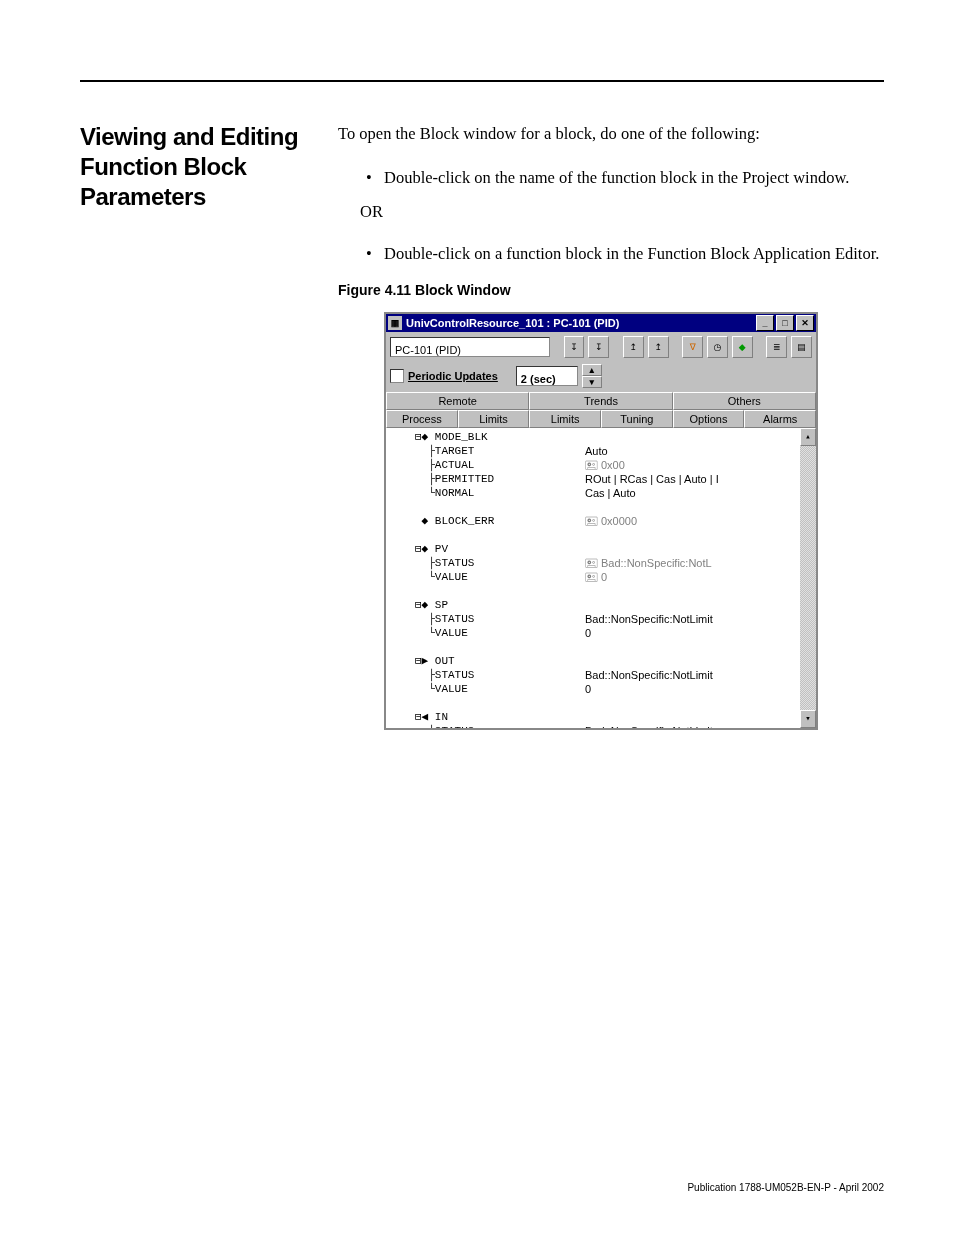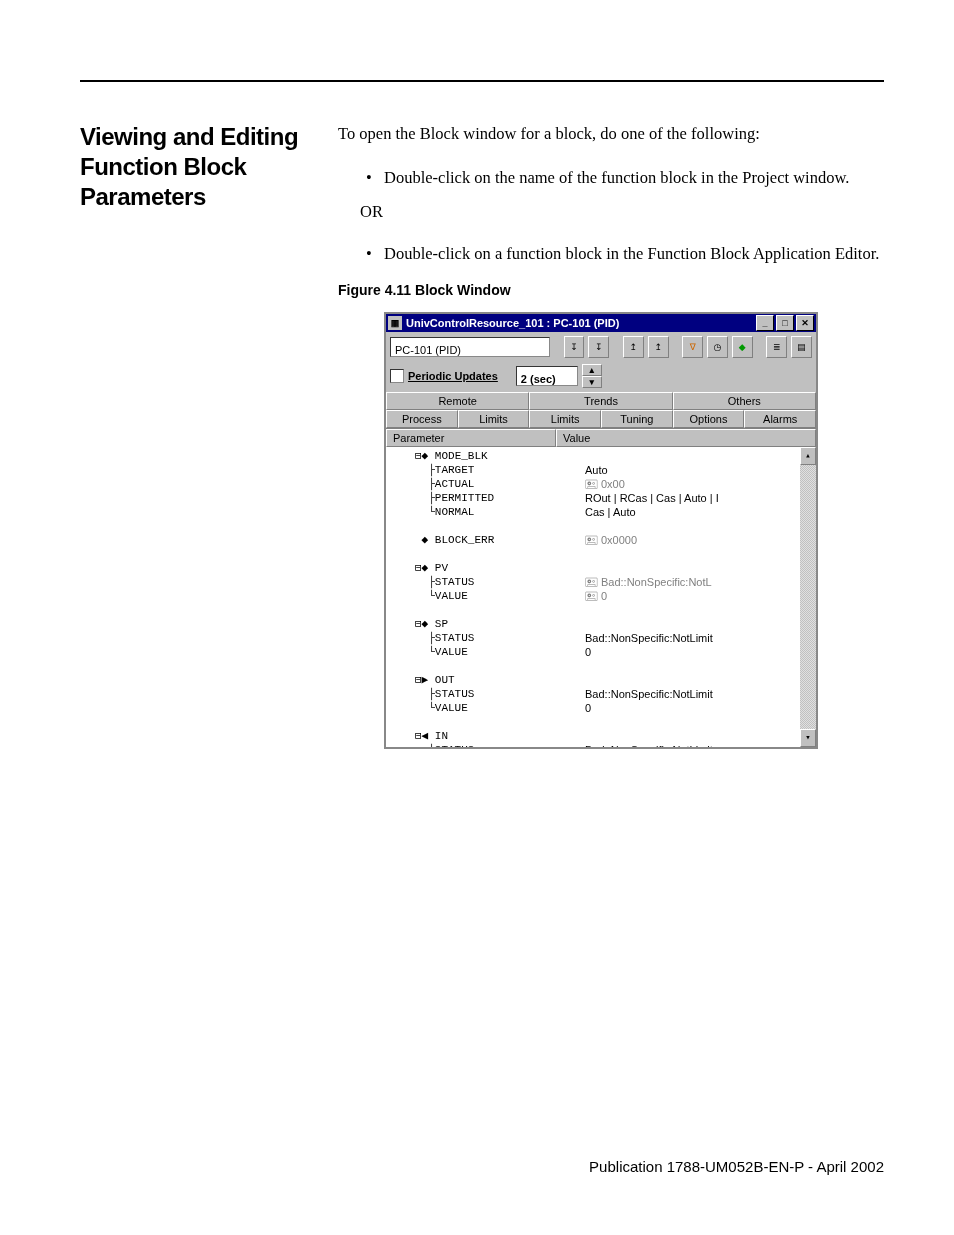--- a/index.html
+++ b/index.html
@@ -140,21 +140,21 @@
   .scrollbar {
     width:16px; background:#c0c0c0; display:flex; flex-direction:column;
   }
   .sbtn { height:16px; border:1px solid #fff; border-right-color:#808080; border-bottom-color:#808080; display:flex;align-items:center;justify-content:center;font-size:9px;}
   .strack{flex:1;background:repeating-conic-gradient(#c0c0c0 0 25%, #e0e0e0 0 50%) 50%/2px 2px;}
   .tree-line{white-space:pre; line-height:14px;}
   .val-line{line-height:14px; white-space:pre;}
   .greyv{color:#808080;}
   .blank{height:14px;}
   .footer {
-    position:absolute; bottom:60px; right:70px; font-size:15px;
+    position:absolute; bottom:42px; right:70px; font-size:10px;
     font-family: Arial, Helvetica, sans-serif;
   }
   .glyph{font-family:Arial,sans-serif;}
 </style>
 </head>
 <body>
 
 <div class="page">
   <hr class="rule">
 
@@ -244,24 +244,20 @@
         </div>
         <div class="tabs-row">
           <span class="tab">Process</span>
           <span class="tab">Limits</span>
           <span class="tab">Limits</span>
           <span class="tab">Tuning</span>
           <span class="tab">Options</span>
           <span class="tab">Alarms</span>
         </div>
 
-        <div class="cols-header">
-          <span class="colhdr param">Parameter</span>
-          <span class="colhdr value">Value</span>
-        </div>
 
         <div class="tree-area">
           <div class="tree-col">
 <div class="tree-line">⊟◆ <span>MODE_BLK</span></div>
 <div class="tree-line">  ├<span>TARGET</span></div>
 <div class="tree-line">  ├<span>ACTUAL</span></div>
 <div class="tree-line">  ├<span>PERMITTED</span></div>
 <div class="tree-line">  └<span>NORMAL</span></div>
 <div class="blank"></div>
 <div class="tree-line"> ◆ <span>BLOCK_ERR</span></div>

